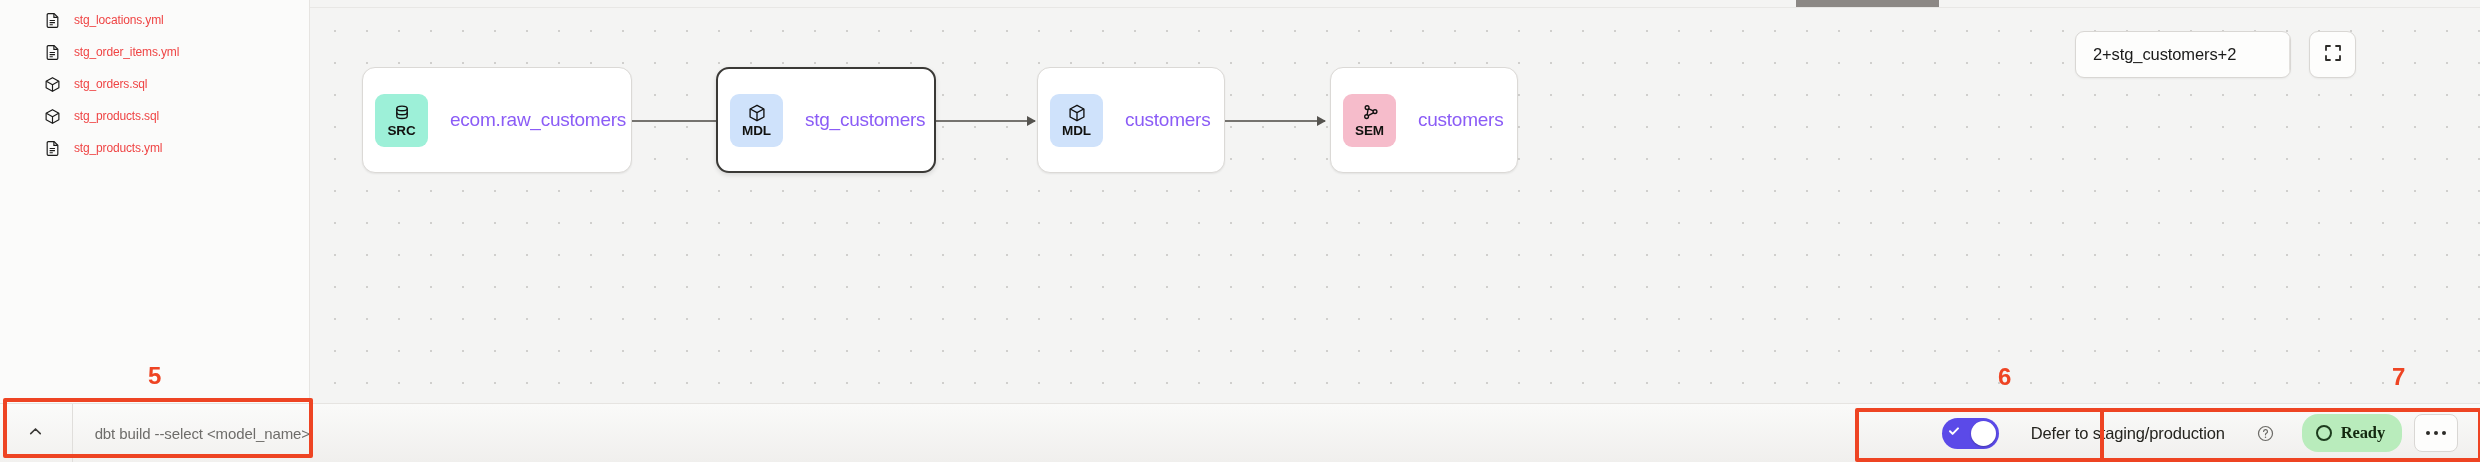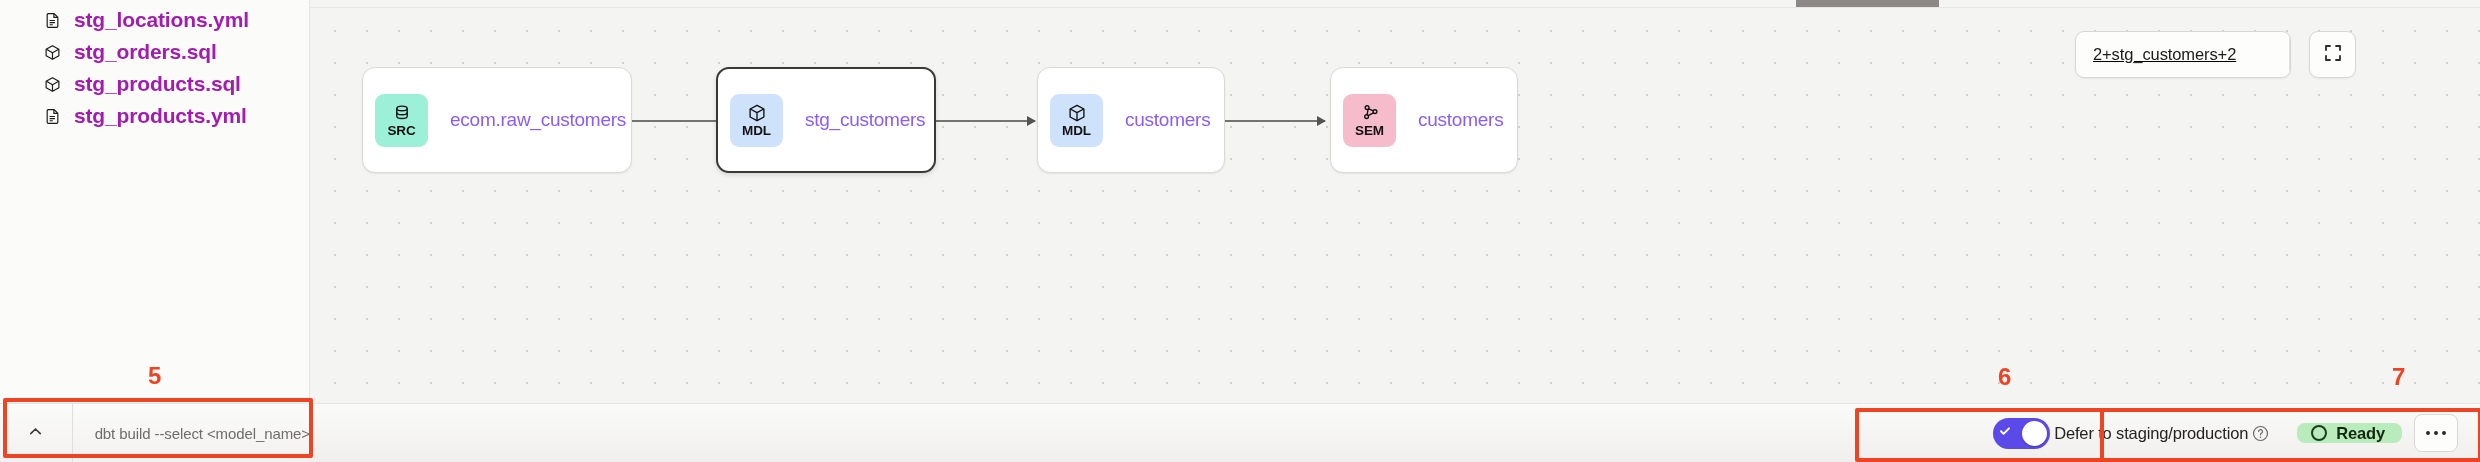--- a/index.html
+++ b/index.html
@@ -20,23 +20,22 @@
     flex: 0 0 310px;
   }
   .file-list { padding-top: 4px; }
   .file-row {
     display: flex; align-items: center;
     height: 32px; padding-left: 44px; gap: 13px;
     cursor: pointer;
   }
   .file-icon { width: 17px; height: 17px; flex: 0 0 17px; display: block; }
   .file-label {
-    font-size: 21px; color: #a21caf; letter-spacing: -0.15px;
+    font-size: 12px; color: #ef4444; letter-spacing: -0.15px;
     white-space: nowrap;
-    font-weight: bold;
   }
 
   
   .cmd-bar {
     position: absolute; left: 0; bottom: 0;
     width: 310px; height: 59px;
     background: linear-gradient(#fbfbfa, #f2f1ef);
     border-top: 1px solid #e6e4e1;
     display: flex; align-items: stretch;
   }
@@ -68,21 +67,20 @@
   
   .graph-toolbar {
     position: absolute; top: 31px; left: 1765px;
     display: flex; align-items: center; gap: 18px;
   }
   .selector-group {
     display: flex; align-items: stretch; height: 47px;
     background: #fdfdfc; border: 1px solid #d9d7d4; border-radius: 9px;
     box-shadow: 0 1px 2px rgba(0,0,0,0.05);
     overflow: hidden;
-    text-decoration: underline;
   }
   .selector-input {
     display: flex; align-items: center; padding: 0 20px 0 17px;
     font-size: 16.5px; color: #1b1b1a; letter-spacing: -0.1px;
     border-right: 1px solid #e2e0dd; white-space: nowrap; cursor: text;
     min-width: 214px;
   }
   .selector-btn {
     display: flex; align-items: center; padding: 0 19px;
     font-size: 16.5px; color: #1b1b1a; letter-spacing: -0.1px;
@@ -124,39 +122,39 @@
   }
 
   
   .status-bar {
     position: absolute; left: 310px; right: 0; bottom: 0; height: 59px;
     background: linear-gradient(#fafaf9, #f0efed);
     border-top: 1px solid #e6e4e1;
     display: flex; align-items: center; justify-content: flex-end;
     padding-right: 22px; gap: 0;
   }
-  .defer-group { display: flex; align-items: center; gap: 4px; margin-right: 28px; }
+  .defer-group { display: flex; align-items: center; gap: 32px; margin-right: 28px; }
   .toggle {
     width: 57px; height: 31px; border-radius: 16px; background: #5b4ae8;
     position: relative; display: flex; align-items: center; cursor: pointer;
     padding: 0 5px; justify-content: flex-start;
   }
   .toggle svg { width: 14px; height: 14px; }
   .toggle-knob {
     position: absolute; right: 3px; top: 3px;
     width: 25px; height: 25px; border-radius: 50%; background: #ffffff;
     box-shadow: 0 1px 2px rgba(0,0,0,0.25);
   }
   .defer-label { font-size: 16.5px; color: #25241f; letter-spacing: -0.15px; white-space: nowrap; }
   .help-icon { width: 17px; height: 17px; display: block; cursor: pointer; }
 
   .ready-badge {
     display: flex; align-items: center; gap: 9px;
-    height: 20px; padding: 0 17px 0 14px;
-    background: #b9ecbc; border-radius: 8px; cursor: pointer;
+    height: 38px; padding: 0 17px 0 14px;
+    background: #b9ecbc; border-radius: 16px; cursor: pointer; font-family: Liberation Serif, serif;
   }
   .ready-dot { width: 16px; height: 16px; border-radius: 50%; border: 2px solid #1d3c1e; }
   .ready-text { font-size: 16.5px; font-weight: 600; color: #13280f; letter-spacing: -0.15px; }
   .more-btn {
     width: 44px; height: 38px; margin-left: 12px;
     background: #fdfdfc; border: 1px solid #d9d7d4; border-radius: 8px;
     display: flex; align-items: center; justify-content: center; gap: 3.5px;
     cursor: pointer;
   }
   .more-dot { width: 4.5px; height: 4.5px; border-radius: 50%; background: #2c2b28; }
@@ -185,20 +183,30 @@
           <svg viewBox="0 0 16 16" fill="none" stroke="#1b1b1a" stroke-width="1.1">
               <path d="M9.5 1.5H4a1 1 0 0 0-1 1v11a1 1 0 0 0 1 1h8a1 1 0 0 0 1-1V5l-3.5-3.5Z"></path>
               <path d="M9.3 1.7V5h3.4"></path>
               <path d="M5.3 8h5M5.3 10h5M5.3 12h3"></path>
             </svg>
         </span>
         <span class="file-label">stg_locations.yml</span>
       </div>
 
 
+      <div class="file-row">
+        <span class="file-icon">
+          <svg viewBox="0 0 16 16" fill="none" stroke="#1b1b1a" stroke-width="1.1">
+              <path d="M9.5 1.5H4a1 1 0 0 0-1 1v11a1 1 0 0 0 1 1h8a1 1 0 0 0 1-1V5l-3.5-3.5Z"></path>
+              <path d="M9.3 1.7V5h3.4"></path>
+              <path d="M5.3 8h5M5.3 10h5M5.3 12h3"></path>
+            </svg>
+        </span>
+        <span class="file-label">stg_order_items.yml</span>
+      </div>
 
       <div class="file-row">
         <span class="file-icon">
           <svg viewBox="0 0 16 16" fill="none" stroke="#1b1b1a" stroke-width="1.1" stroke-linejoin="round">
               <path d="M8 1.6 14 5v6l-6 3.4L2 11V5l6-3.4Z"></path>
               <path d="M2.2 5 8 8.2 13.8 5M8 8.2v6.2"></path>
             </svg>
         </span>
         <span class="file-label">stg_orders.sql</span>
       </div>

